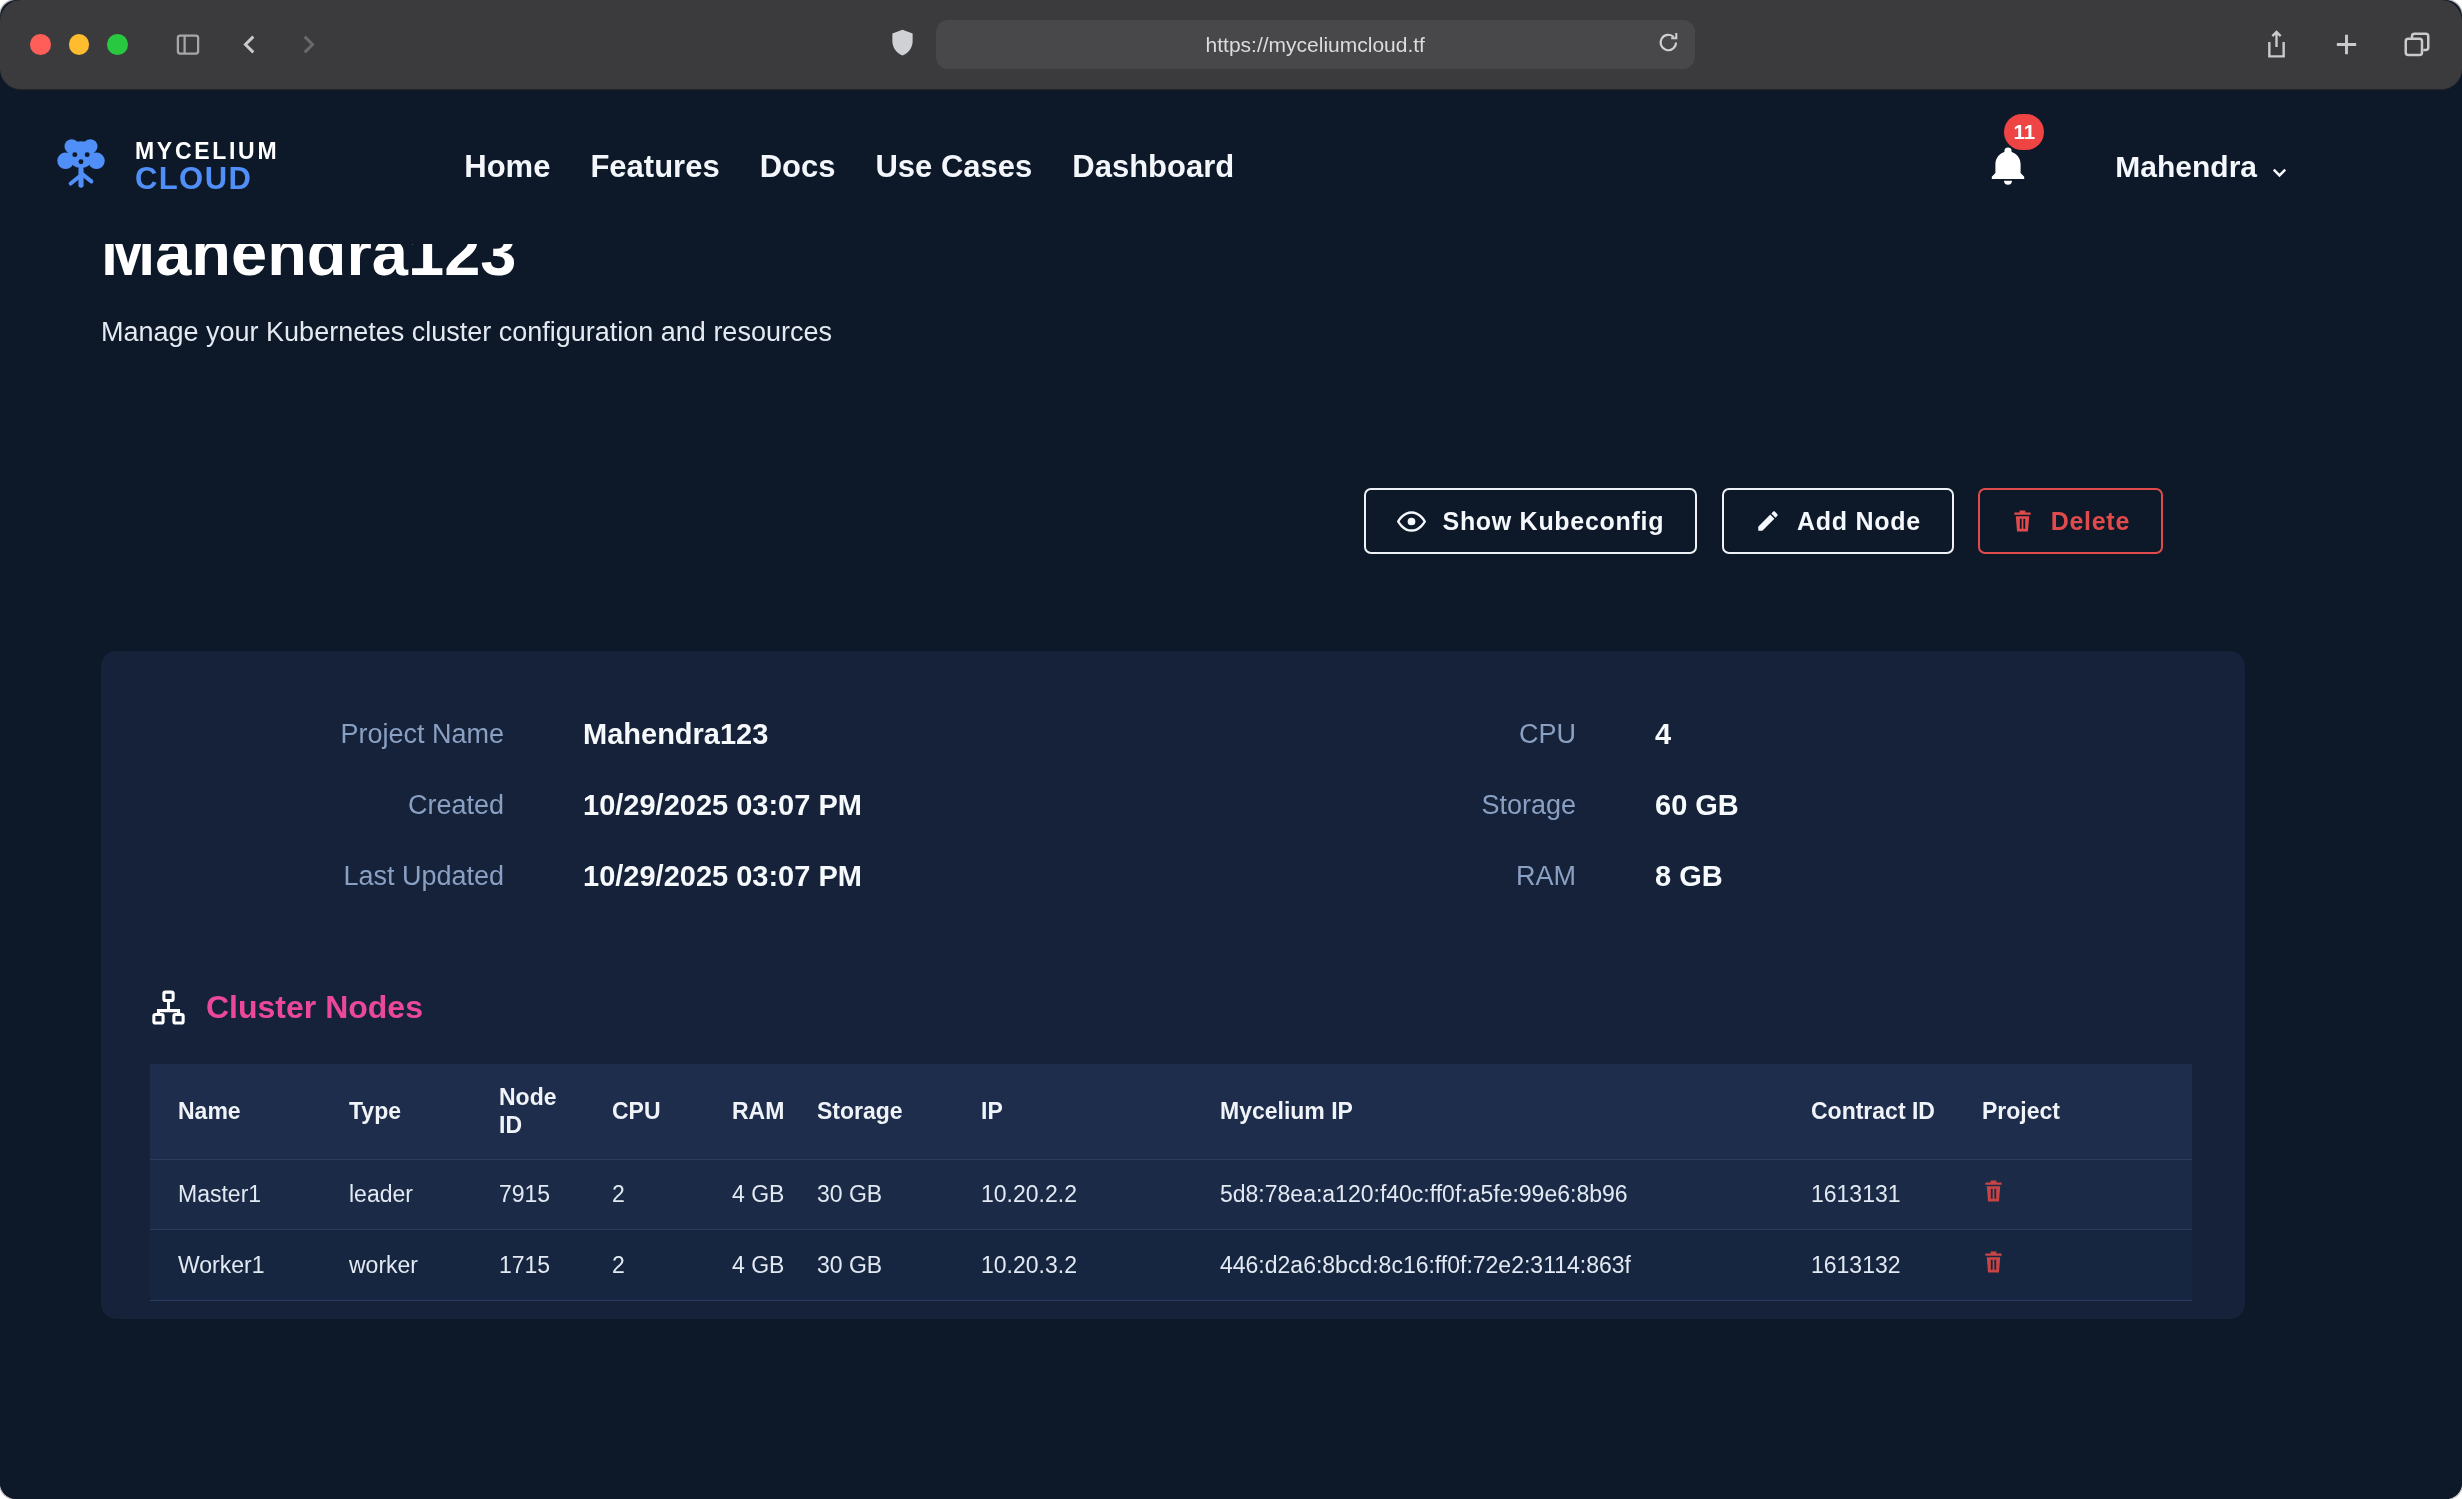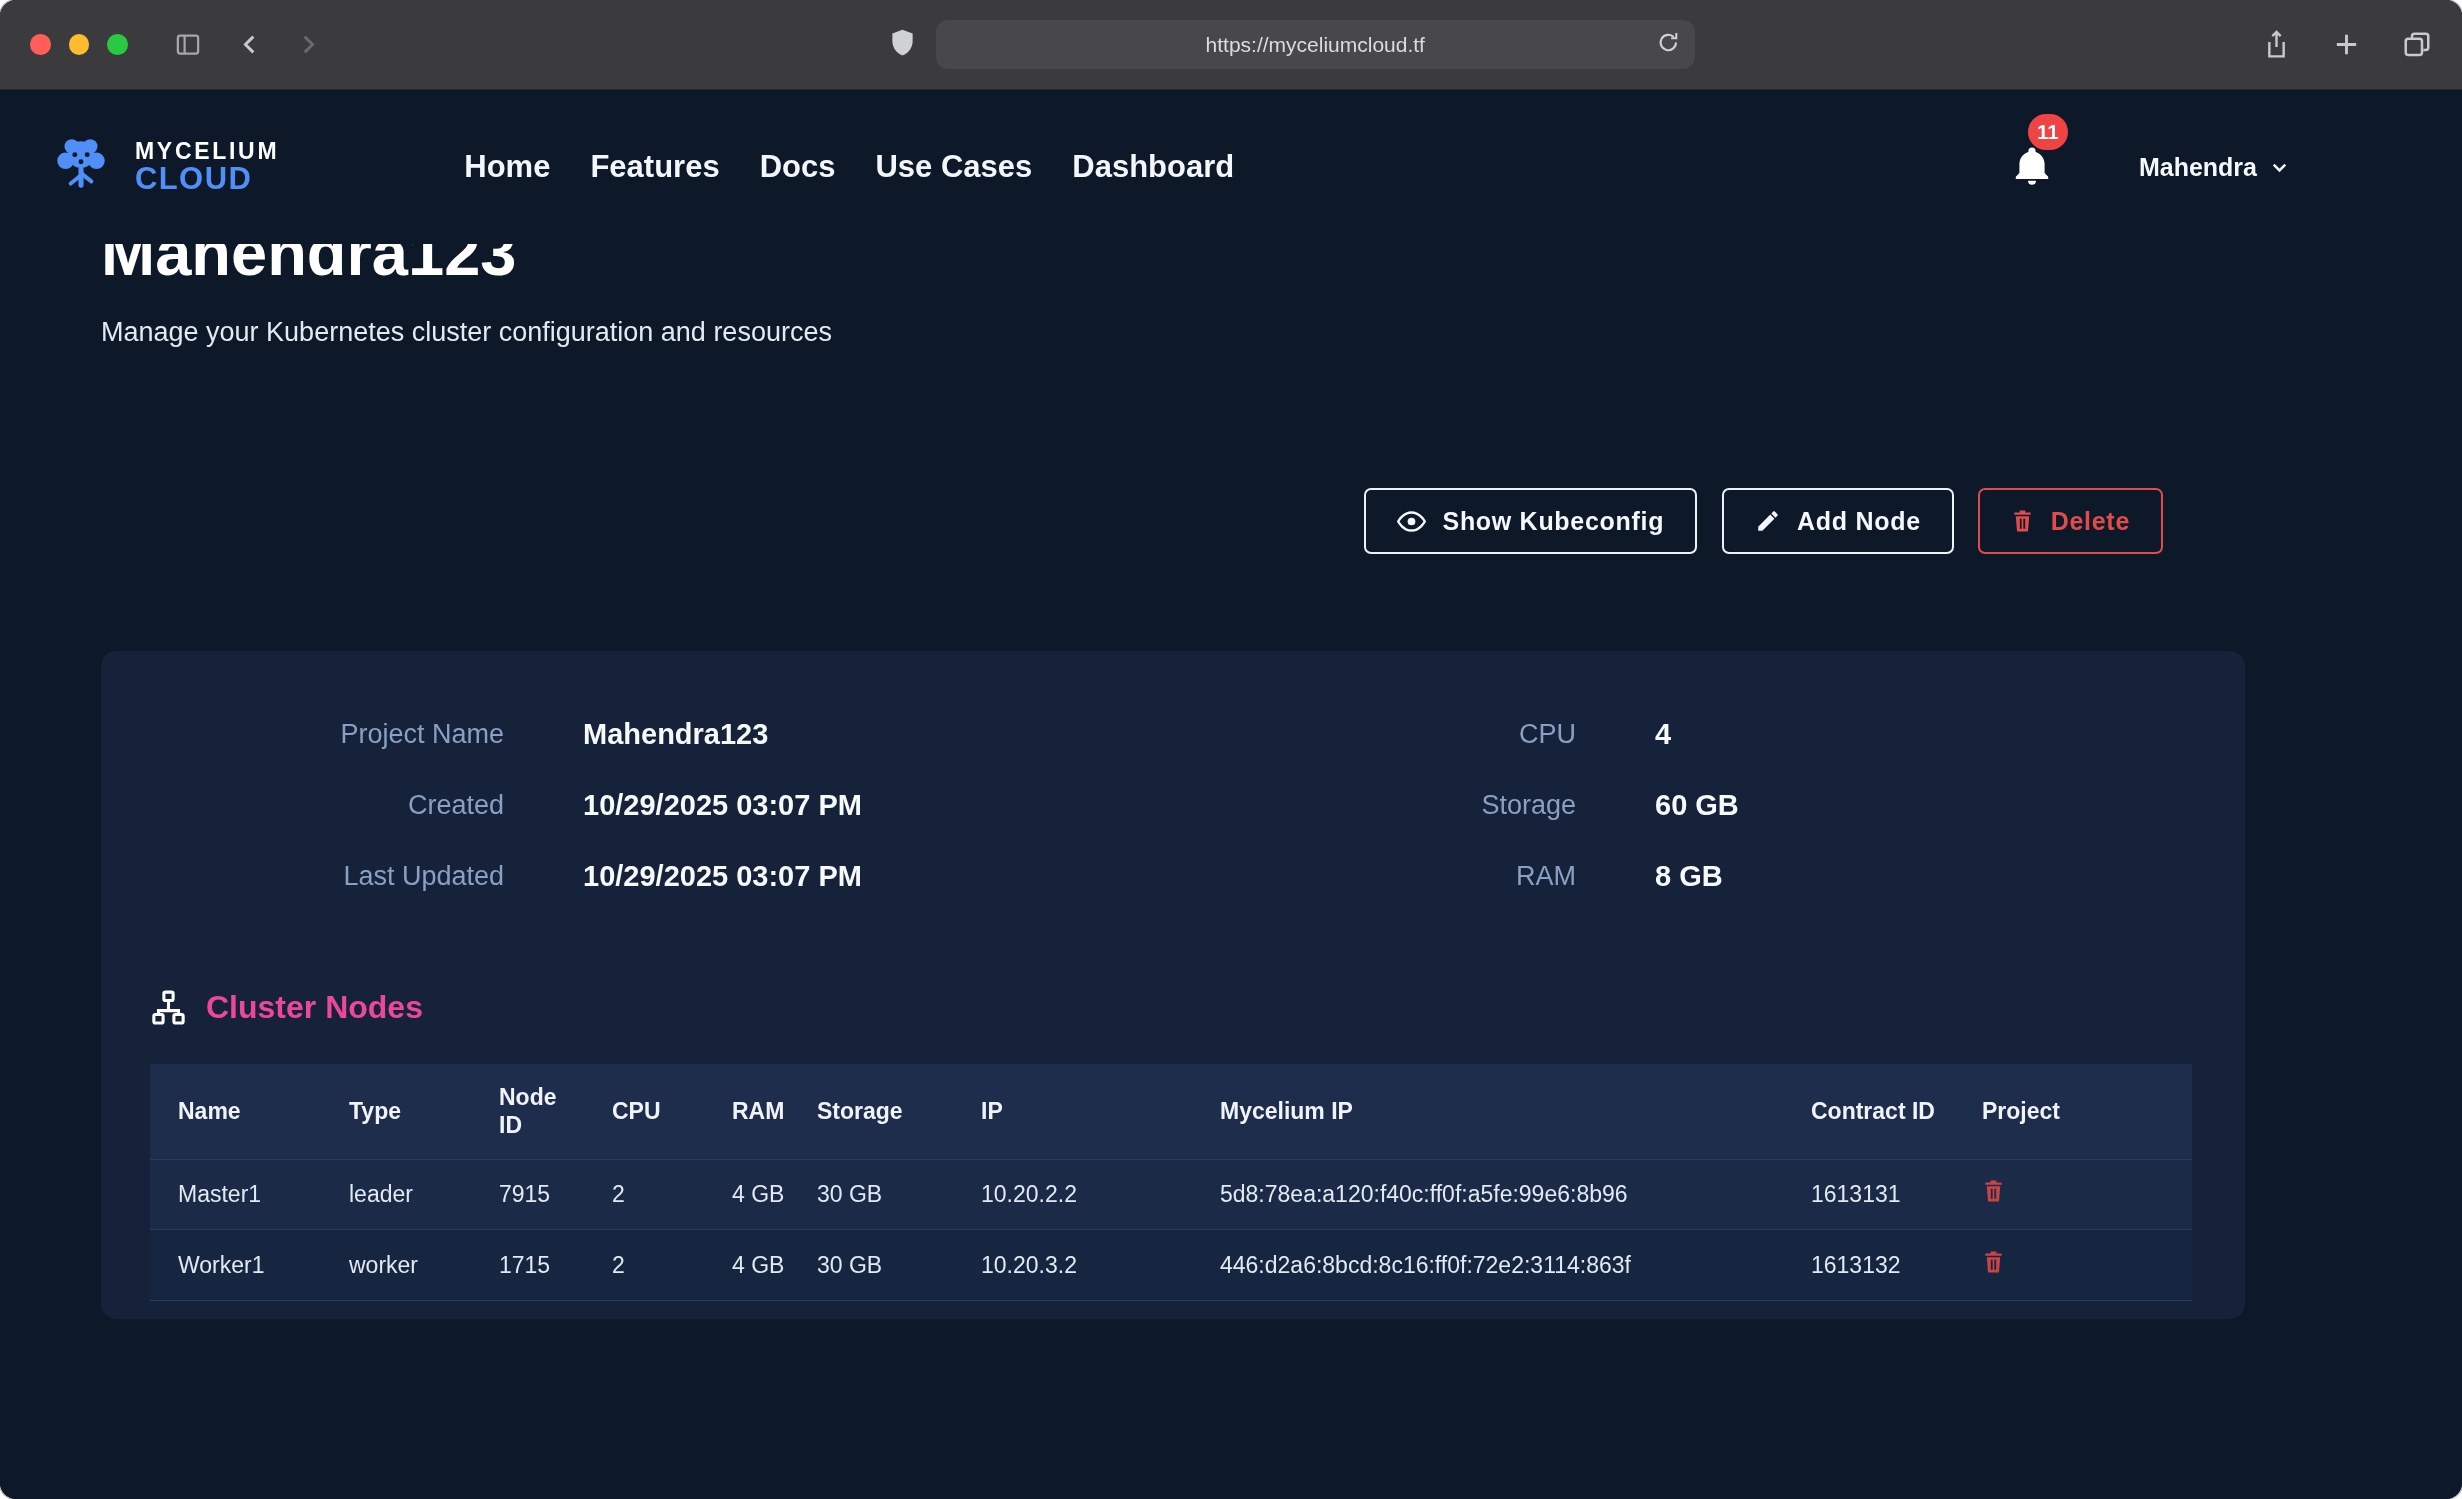--- a/index.html
+++ b/index.html
@@ -17,20 +17,21 @@
     background: #0d1828;
   }
 
   
   .chrome {
     height: 90px; flex: 0 0 90px;
     background: #3b3b3d;
     border-bottom: 1.4px solid #262628;
     display: flex; align-items: center;
     padding: 0 30px;
+    border-radius: 21px;
   }
   .lights { display: flex; gap: 18px; margin-right: 45px; }
   .light { width: 20.5px; height: 20.5px; border-radius: 50%; }
   .light.red { background: #ff5f58; }
   .light.yellow { background: #febc2e; }
   .light.green { background: #28c840; }
   .chrome-btn { display: flex; align-items: center; justify-content: center; background: none; border: none; cursor: pointer; }
   .chrome-btn svg { display: block; }
   .nav-arrows { display: flex; gap: 30px; margin-left: 34px; }
   .url-wrap { flex: 1; display: flex; align-items: center; justify-content: center; gap: 19px; }
@@ -61,21 +62,21 @@
   .nav-links li { color: #f3f6fa; font-size: 31px; font-weight: 600; cursor: pointer; }
   .nav-spacer { flex: 1; }
   .bell-wrap { position: relative; margin-right: 85px; cursor: pointer; }
   .badge {
     position: absolute; top: -30px; left: 18px;
     min-width: 40px; height: 36px; padding: 0 8.2px;
     background: #ef4444; border-radius: 18px;
     color: #fff; font-size: 20.5px; font-weight: 700;
     display: flex; align-items: center; justify-content: center;
   }
-  .user { display: flex; align-items: center; gap: 11px; color: #f5f8fc; font-size: 25px; font-weight: 600; cursor: pointer; }
+  .user { display: flex; align-items: flex-end; gap: 11px; color: #f5f8fc; font-size: 30px; font-weight: 600; cursor: pointer; }
 
   .content { position: relative; z-index: 1; padding-left: 101px; }
   .page-title {
     margin-top: -24px;
     font-size: 65px; line-height: 1; font-weight: 800; color: #ffffff;
   }
   .page-subtitle { margin-top: 32px; font-size: 27px; color: #e4eaf2; }
 
   .actions-row {
     width: 2144px; margin-top: 140px; padding-right: 82px;

